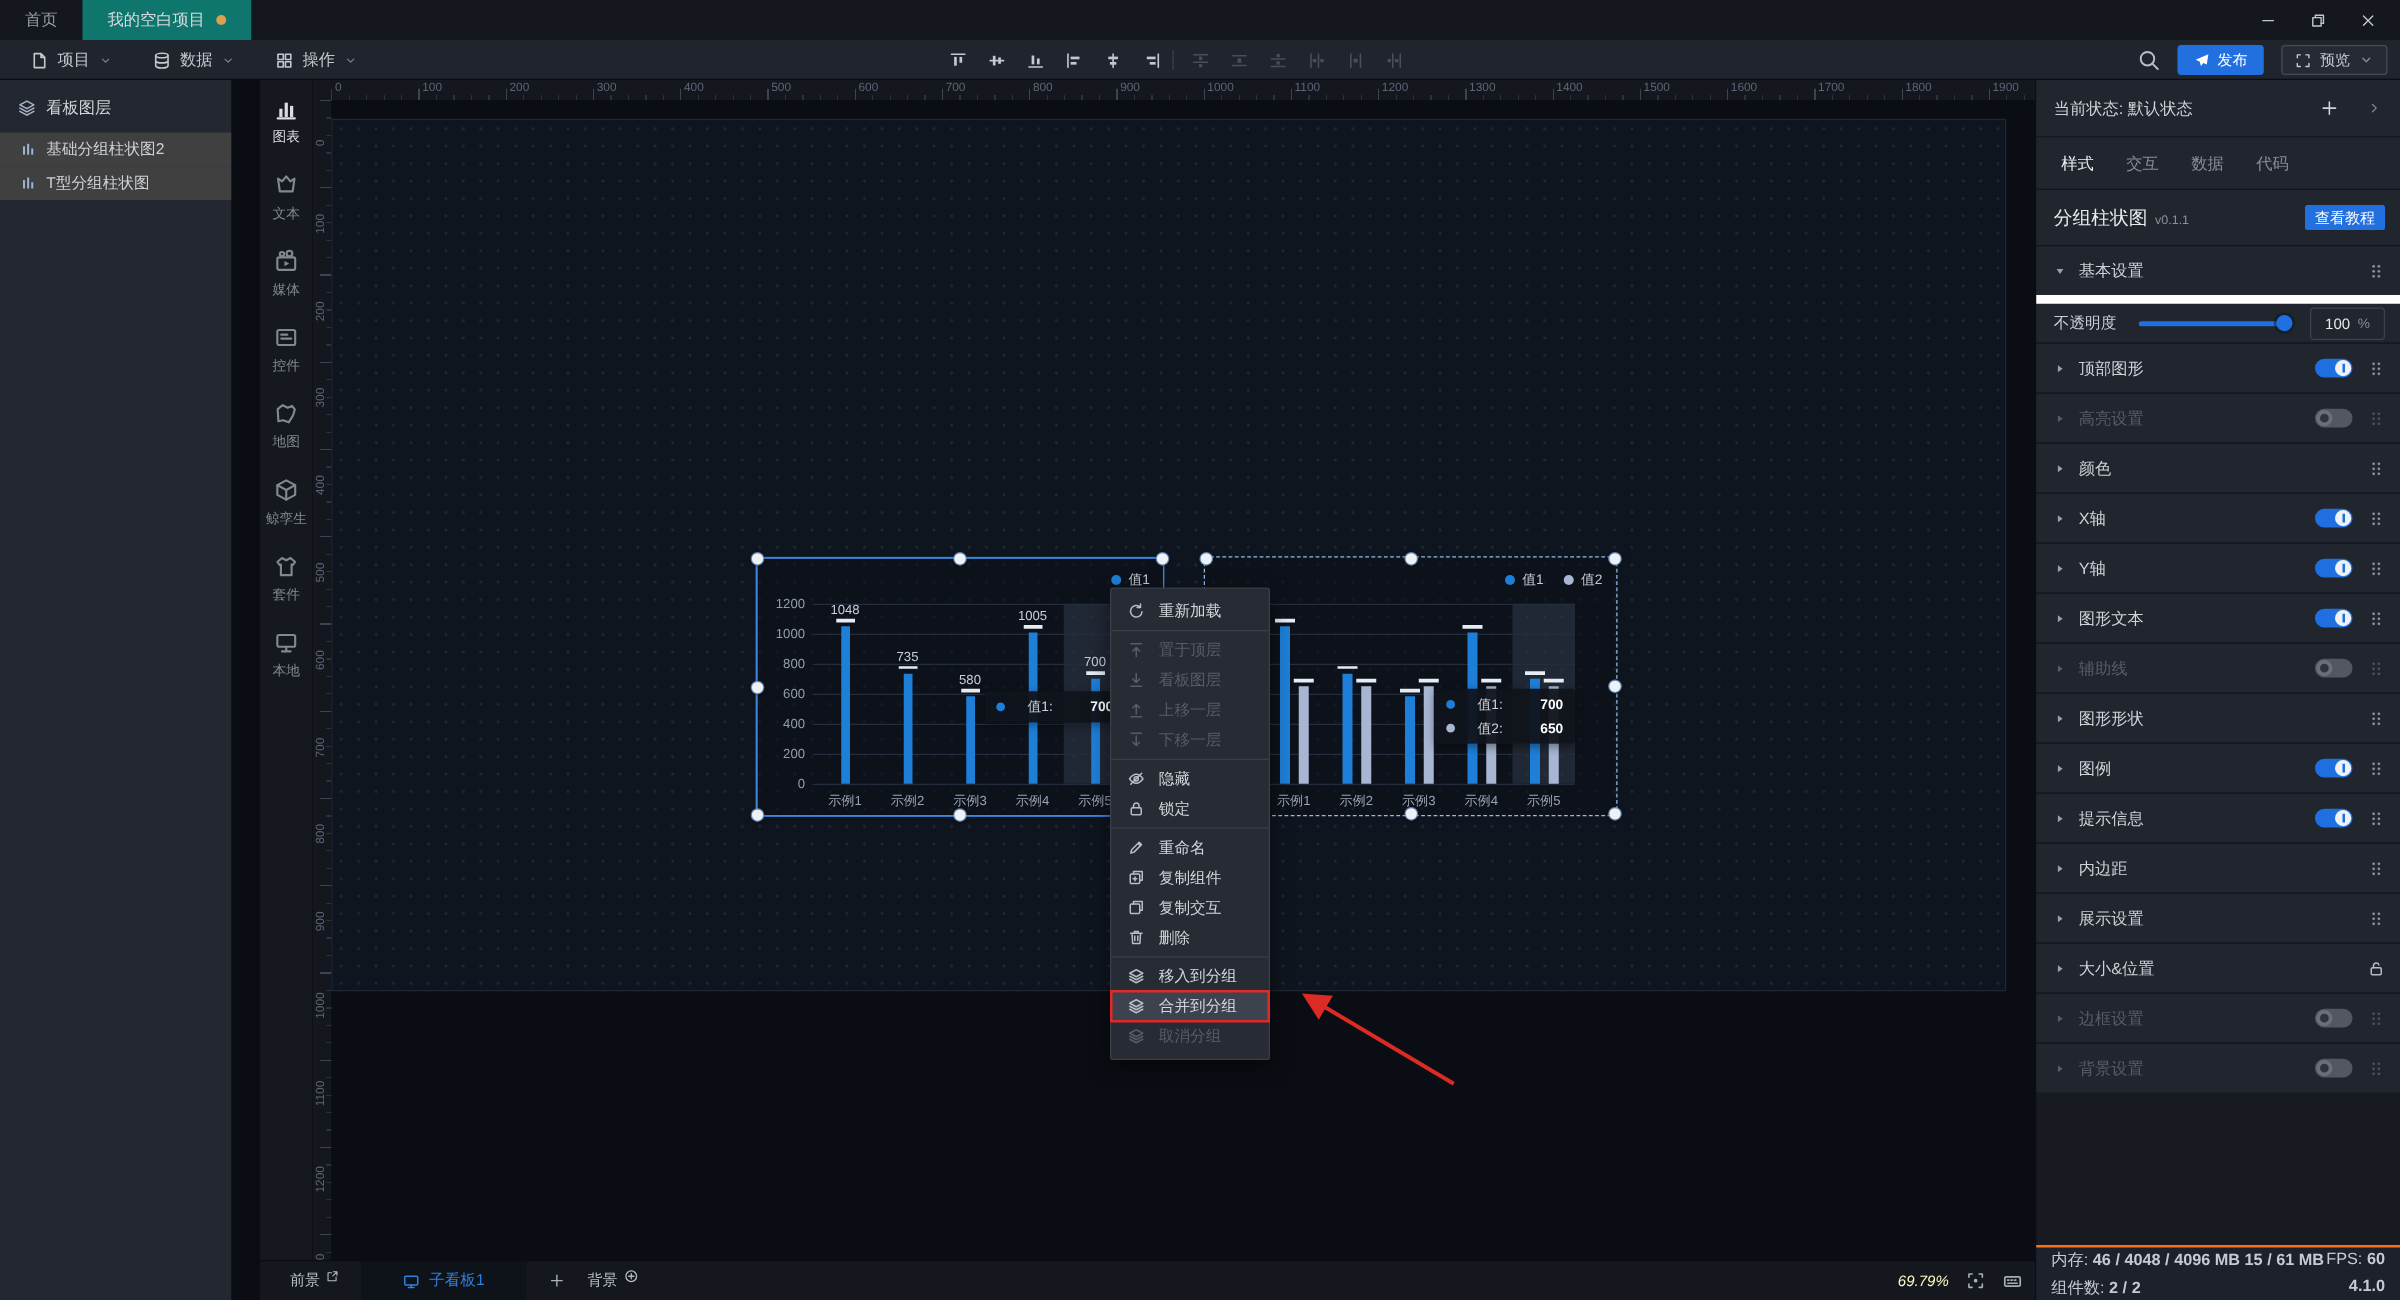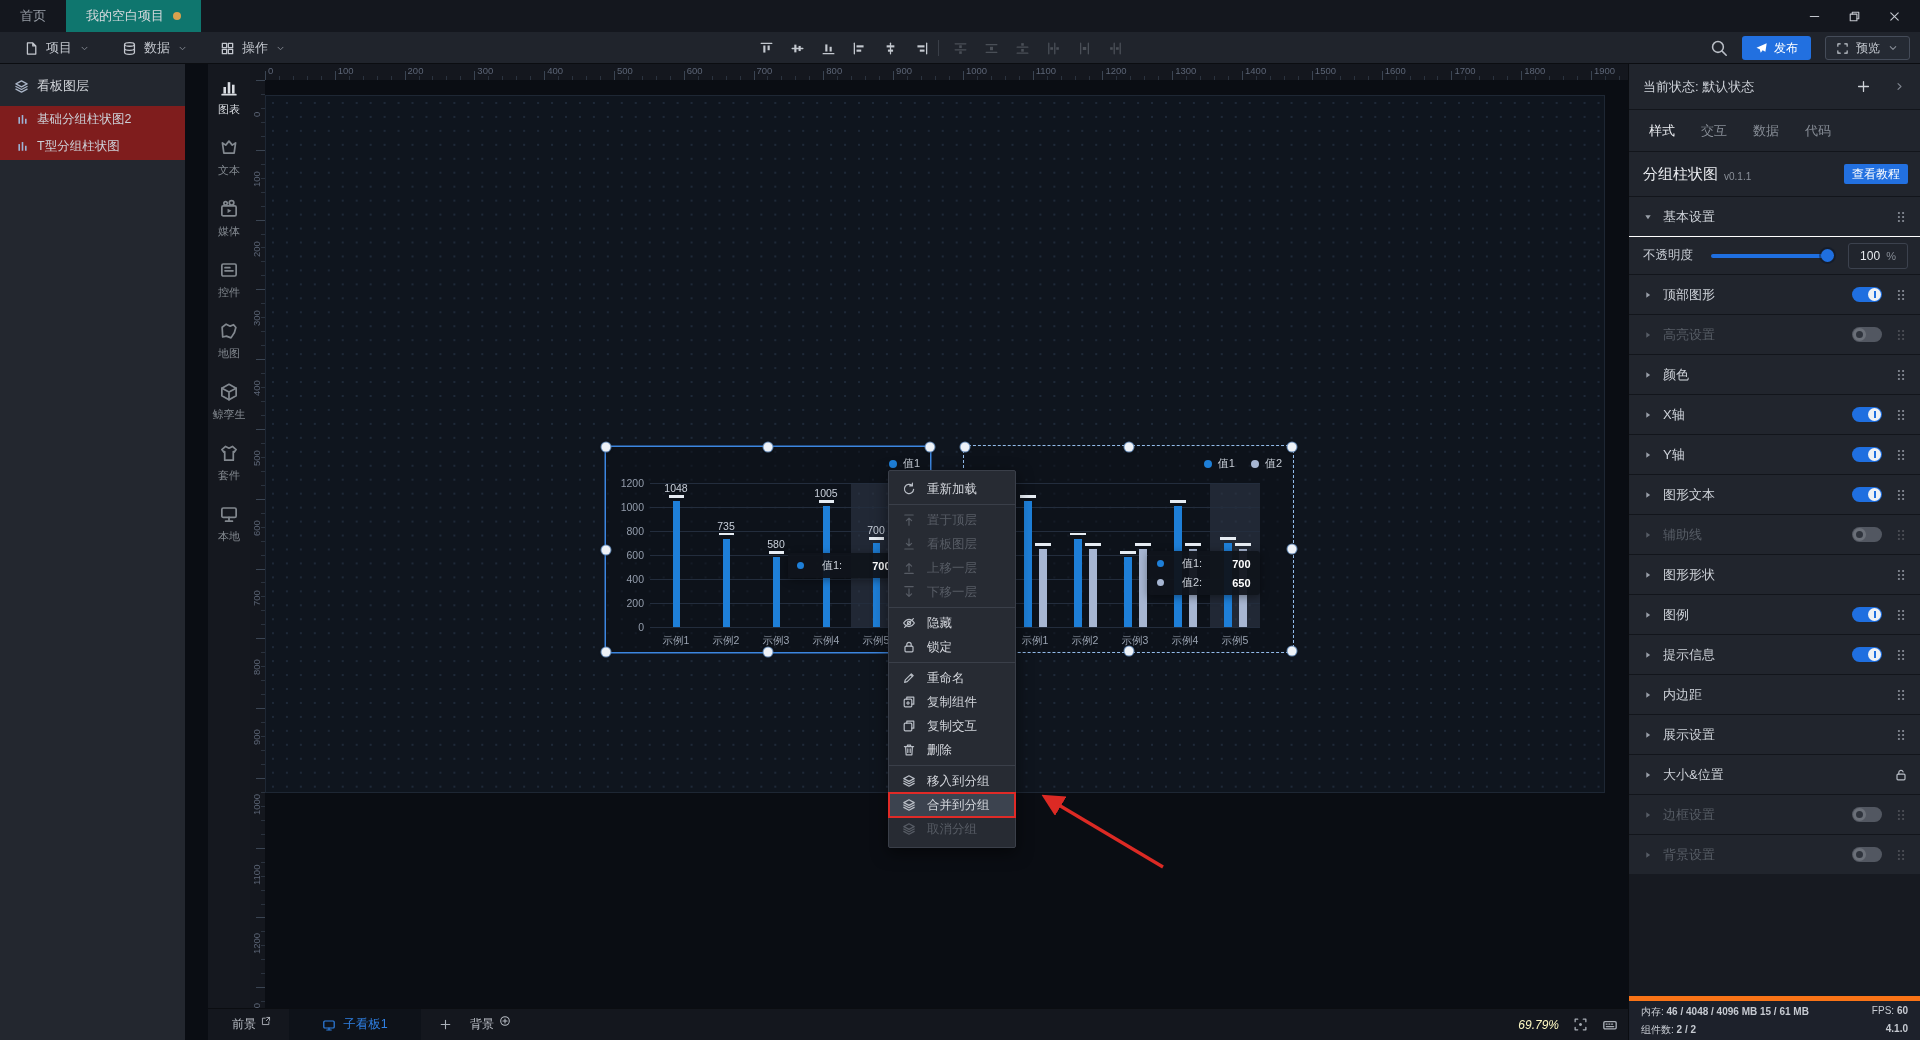--- a/index.html
+++ b/index.html
@@ -36,21 +36,21 @@
   .btn-preview { height:24px; padding:0 10px; border:1px solid #454c59; border-radius:3px; color:#c6cbd2;
     font-size:12px; display:flex; align-items:center; gap:7px; background:#252a33; }
   .btn-preview .chev { color:#8a9099; }
 
   
   .layers-panel { position:absolute; left:0; top:64px; width:185px; height:976px; background:#23272f; }
   .layers-head { display:flex; align-items:center; gap:8px; padding:13px 14px 11px; color:#d2d5da; font-size:13px; }
   .layers-head svg { color:#a9b4c6; }
   .layer-item { height:27px; display:flex; align-items:center; gap:8px; padding-left:16px;
     font-size:12.5px; color:#ccd0d7; }
-  .layer-item.sel { background:#7f1d1d; }
+  .layer-item.sel { background:#404040; }
   .layer-item svg { color:#9db4d6; }
 
   
   .widget-strip { position:absolute; left:208px; top:64px; width:42px; height:944px; background:#15181f;
     display:flex; flex-direction:column; align-items:center; padding-top:13px; }
   .widget { display:flex; flex-direction:column; align-items:center; gap:5px; margin-bottom:21px;
     color:#82888f; font-size:11px; }
   .widget.active { color:#d9dce1; }
 
   
@@ -128,38 +128,38 @@
     padding:0 8px; display:flex; align-items:center; border-radius:2px; }
   .sec-row { height:40px; border-top:1px solid #12151b; display:flex; align-items:center;
     padding:0 12px 0 14px; background:#21252d; }
   .sec-row .caret { color:#9aa0a9; display:flex; }
   .sec-label { font-size:13px; color:#ced2d9; margin-left:10px; flex:1; }
   .sec-row.dim .sec-label, .sec-row.dim .caret { color:#575d66; }
   .kebab-w { color:#8a9099; margin-left:12px; display:flex; }
   .sec-row.dim .kebab-w { color:#4e5158; }
   .lock-w { color:#b6bcc4; margin-left:12px; display:flex; }
   .opacity-row { height:38px; display:flex; align-items:center; padding:0 12px 0 14px; background:#21252d;
-    border-top:1px solid #ffffff; }
+    border-top:7px solid #ffffff; }
   .opacity-row .olabel { font-size:12.5px; color:#c9ced6; }
   .slider-track { flex:1; height:4px; border-radius:2px; background:#1f6fe0; position:relative; margin:0 16px 0 18px; }
   .slider-knob { position:absolute; right:-2px; top:-5px; width:13px; height:13px; border-radius:50%;
     background:#1f6fe0; box-shadow:0 0 0 2px rgba(8,20,40,.45); }
   .val-box { width:60px; height:26px; border:1px solid #3c424e; border-radius:3px; display:flex;
     align-items:center; justify-content:center; gap:6px; }
   .val-box .v { font-size:12px; color:#e8ebef; }
   .val-box .u { font-size:11px; color:#868c95; }
   .toggle { width:30px; height:15px; border-radius:8px; position:relative; display:inline-block; flex:none; }
   .toggle.on { background:#1f6fe0; }
   .toggle.off { background:#7b818c; opacity:.55; }
   .knob { width:13px; height:13px; border-radius:50%; position:absolute; top:1px; }
   .on .knob { right:1px; background:#eef1f5; }
   .on .knob::after { content:""; position:absolute; left:6px; top:3px; width:1.5px; height:7px; background:#1f6fe0; }
   .off .knob { left:1px; background:#3b414b; border:3px solid #a7adb6; }
   .insp-bottom { position:absolute; left:0; right:0; bottom:0; height:44px; background:#1d212b;
-    border-top:5px solid #f97316; font-size:10px; color:#c6cad1; display:flex; flex-direction:column;
+    border-top:2px solid #f97316; font-size:13px; color:#c6cad1; display:flex; flex-direction:column;
     justify-content:center; gap:4px; padding:0 12px; }
   .insp-bottom .r { display:flex; justify-content:space-between; }
   .insp-bottom b { font-weight:bold; }
 
   
   .bottombar { position:absolute; left:208px; top:1008px; width:1420px; height:32px; background:#14171e;
     border-top:1px solid #0b0d11; display:flex; align-items:center; }
   .bb-label { font-size:12px; color:#b9bec5; display:flex; align-items:center; gap:5px; }
   .bb-tab { height:32px; width:132px; margin-left:18px; background:#0e1219; display:flex; align-items:center;
     justify-content:center; gap:7px; color:#2f80e4; font-size:12.5px; }

